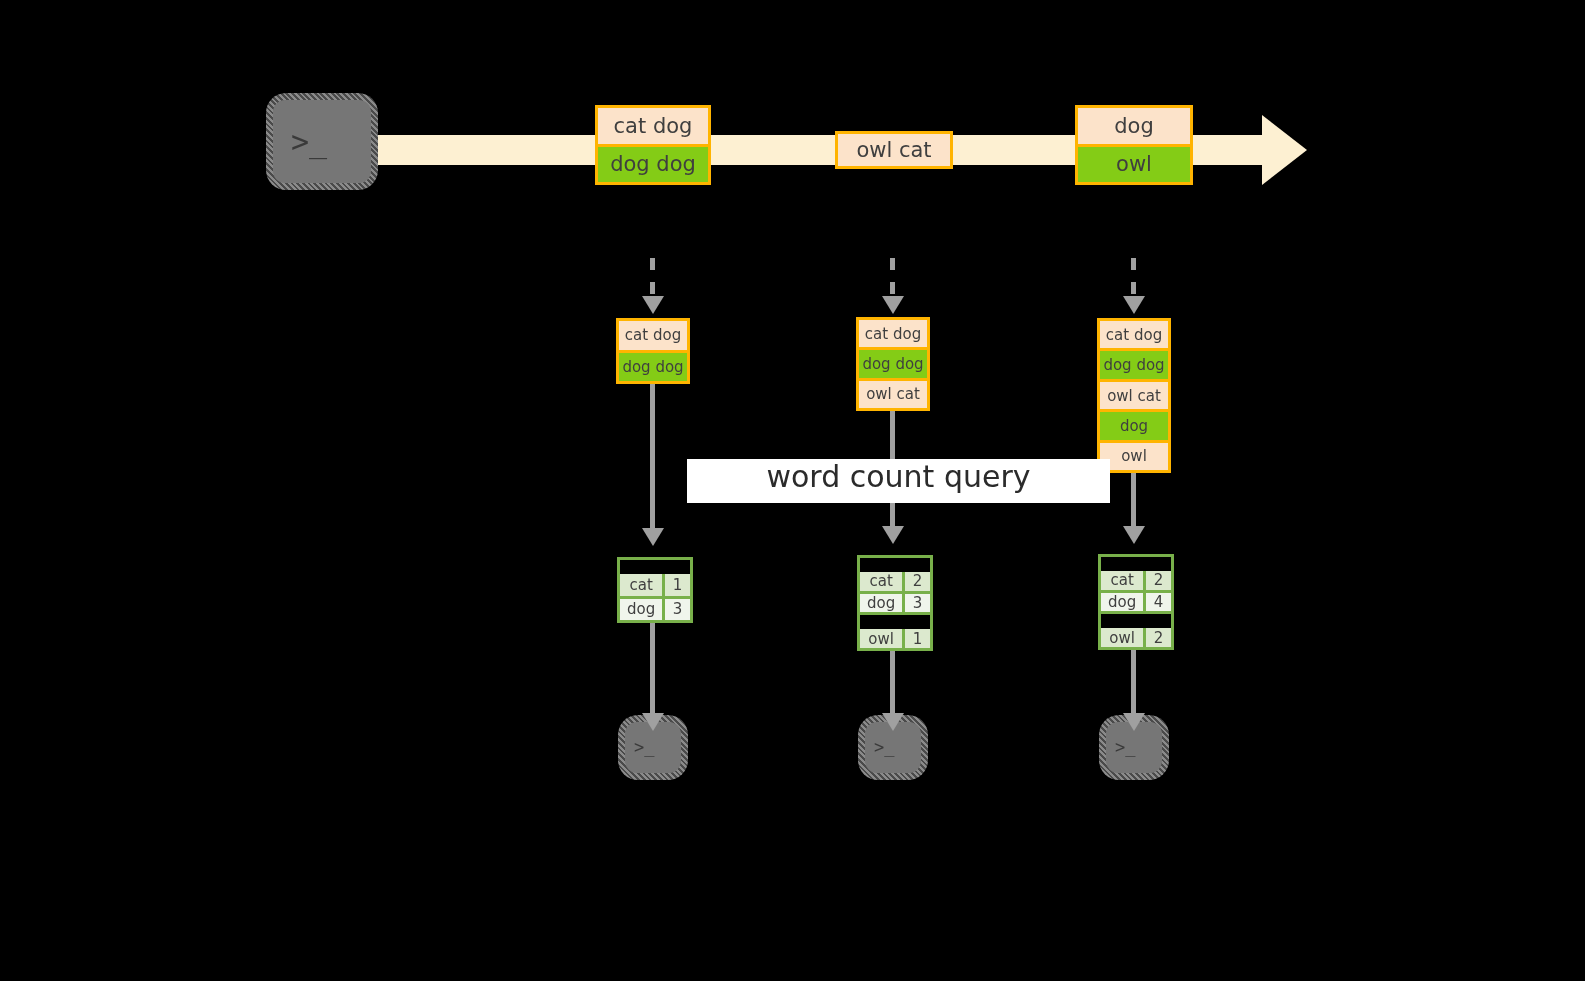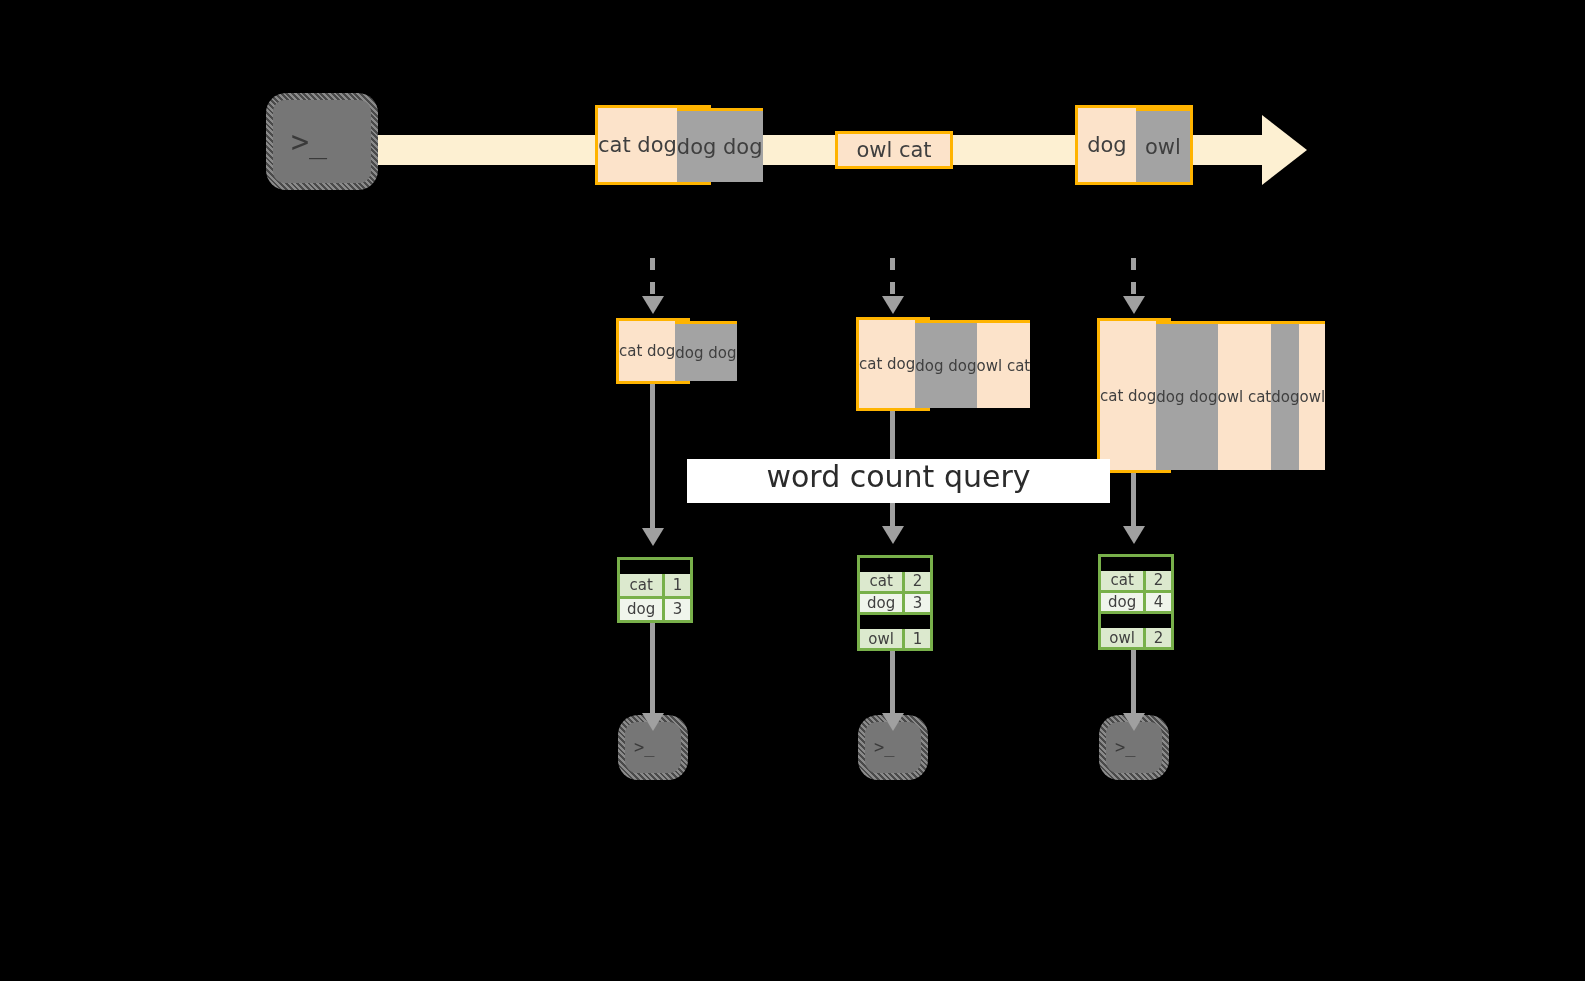--- a/index.html
+++ b/index.html
@@ -53,32 +53,32 @@
     border-top:35px solid transparent;
     border-bottom:35px solid transparent;
     border-left:45px solid #fdf0d2;
   }
 
   
   .obox {
     position:absolute;
     border:3px solid #ffb400;
     background:#fdf0e0;
-    display:flex; 
+    display:flex; flex-direction:column;
     z-index:5;
   }
   .obox .cell {
     flex:1 1 auto;
     display:flex; align-items:center; justify-content:center;
     color:#3f3f3f;
     white-space:nowrap;
   }
   .obox .cell + .cell { border-top:3px solid #ffb400; }
   .obox .cell.dark { background:#fce3ca; }
-  .obox .cell.light { background:#a3a3a3; }
+  .obox .cell.light { background:#84cc16; }
 
   
   .gbox {
     position:absolute;
     border:3px solid #78b04a;
     display:flex; flex-direction:column;
     z-index:5;
   }
   .gbox .grow { flex:1 1 auto; display:flex; }
   .gbox .grow + .grow { border-top:3px solid #78b04a; }

